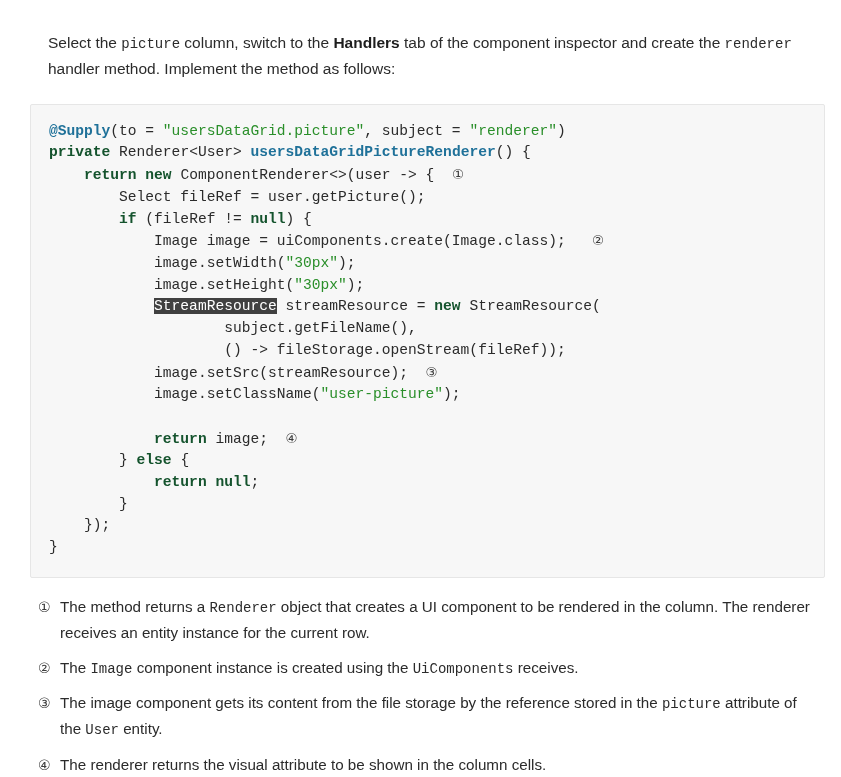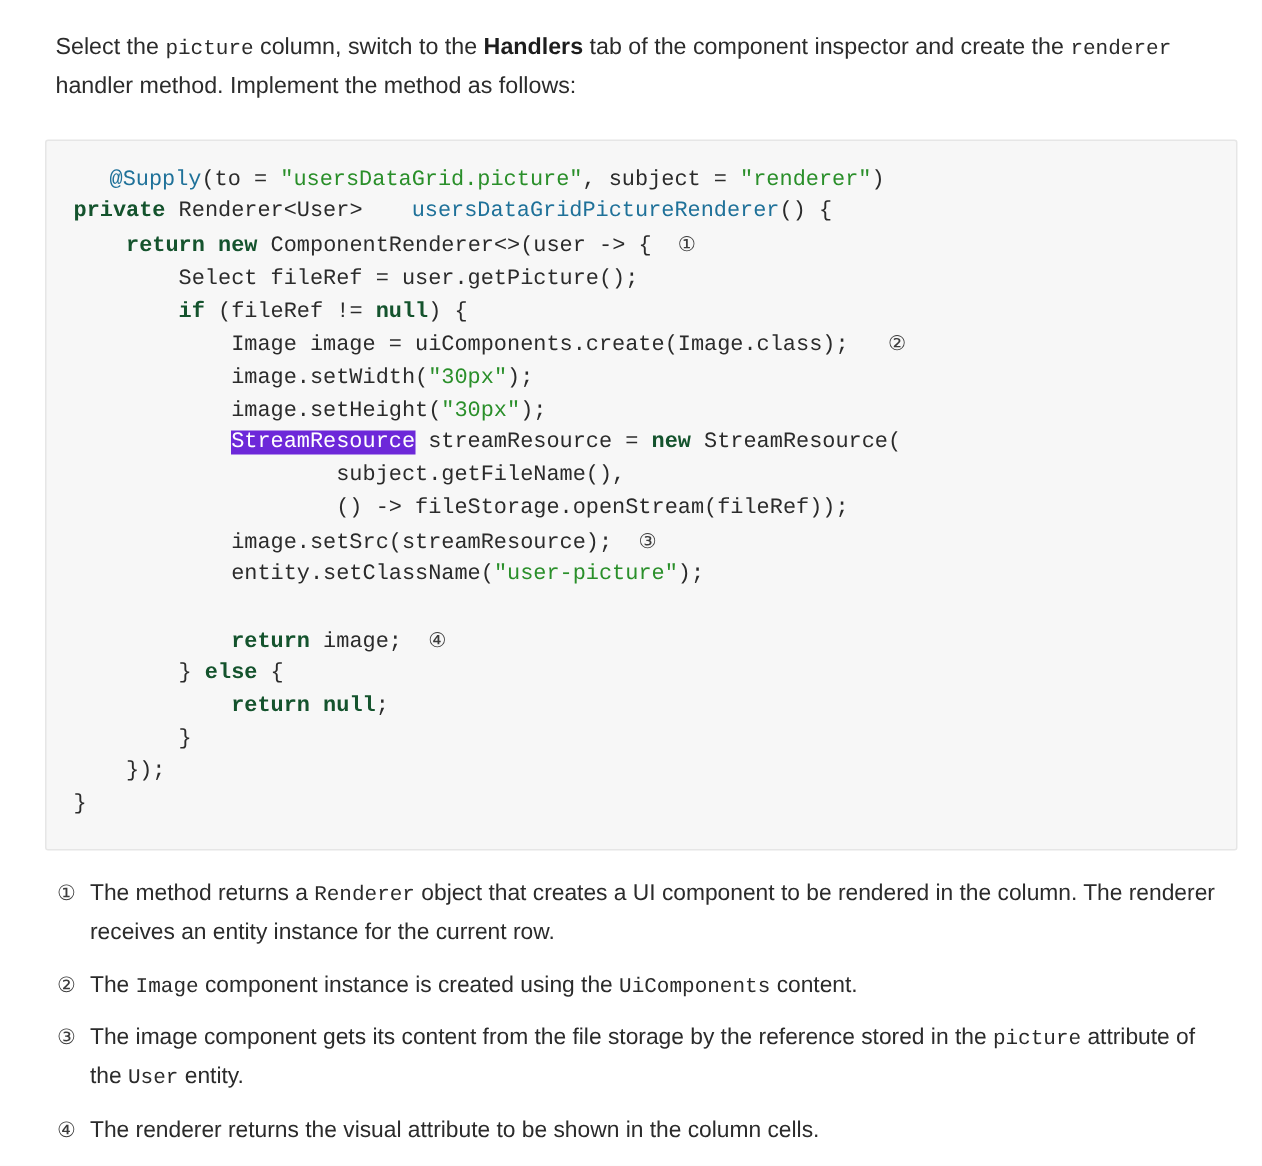--- a/index.html
+++ b/index.html
@@ -14,21 +14,21 @@
     color: #1d1d1d;
     overflow: hidden;
   }
   .page {
     padding: 14px 30px 0 30px;
     box-sizing: border-box;
   }
   p.intro, p.outro {
     font-size: 15.5px;
     line-height: 1.62;
-    margin: 5px;
+    margin: 16px;
     color: #2b2b2b;
   }
   p.intro {
     padding: 0 2px 0 2px;
   }
   code.inline {
     font-family: "Liberation Mono", "DejaVu Sans Mono", monospace;
     font-size: 14px;
     color: #2b2b2b;
     background: transparent;
@@ -50,24 +50,24 @@
   pre.code {
     margin: 0;
     font-family: "Liberation Mono", "DejaVu Sans Mono", monospace;
     font-size: 14.6px;
     line-height: 21.7px;
     color: #2b2b2b;
     white-space: pre;
     tab-size: 4;
   }
   .kw { color: #14532d; font-weight: bold; }
-  .ann { color: #1f7199; font-weight: normal; margin-left: 24px; }
+  .ann { color: #1f7199; font-weight: bold; }
   .str { color: #2a8f2a; }
   .sel {
-    background: #6d28d9;
+    background: #404040;
     color: #ffffff;
   }
   .circnum {
     font-family: "DejaVu Sans", sans-serif;
     font-size: 13.5px;
     color: #3c3c3c;
   }
   ol.notes {
     list-style: none;
     margin: 16px 0 0 0;
@@ -111,38 +111,38 @@
     <span class="kw">return</span> <span class="kw">new</span> <span>ComponentRenderer&lt;&gt;(user -&gt; {  </span><span class="circnum">①</span>
         <span>Select fileRef = user.getPicture();</span>
         <span class="kw">if</span> <span>(fileRef != </span><span class="kw">null</span><span>) {</span>
             <span>Image image = uiComponents.create(Image.class);   </span><span class="circnum">②</span>
             <span>image.setWidth(</span><span class="str">"30px"</span><span>);</span>
             <span>image.setHeight(</span><span class="str">"30px"</span><span>);</span>
             <span class="sel">StreamResource</span><span> streamResource = </span><span class="kw">new</span><span> StreamResource(</span>
                     <span>subject.getFileName(),</span>
                     <span>() -&gt; fileStorage.openStream(fileRef));</span>
             <span>image.setSrc(streamResource);  </span><span class="circnum">③</span>
-            <span>entity.setClassName(</span><span class="str">"user-picture"</span><span>);</span>
+            <span>image.setClassName(</span><span class="str">"user-picture"</span><span>);</span>
 
             <span class="kw">return</span> <span>image;  </span><span class="circnum">④</span>
         <span>} </span><span class="kw">else</span> <span>{</span>
             <span class="kw">return</span> <span class="kw">null</span><span>;</span>
         <span>}</span>
     <span>});</span>
 <span>}</span></pre>
   </div>
 
   <ol class="notes">
     <li>
       <span class="marker">①</span>
       <span class="note-text"><span>The method returns a </span><code class="inline">Renderer</code><span> object that creates a UI component to be rendered in the column. The renderer receives an entity instance for the current row.</span></span>
     </li>
     <li>
       <span class="marker">②</span>
-      <span class="note-text"><span>The </span><code class="inline">Image</code><span> component instance is created using the </span><code class="inline">UiComponents</code><span> content.</span></span>
+      <span class="note-text"><span>The </span><code class="inline">Image</code><span> component instance is created using the </span><code class="inline">UiComponents</code><span> receives.</span></span>
     </li>
     <li>
       <span class="marker">③</span>
       <span class="note-text"><span>The image component gets its content from the file storage by the reference stored in the </span><code class="inline">picture</code><span> attribute of the </span><code class="inline">User</code><span> entity.</span></span>
     </li>
     <li>
       <span class="marker">④</span>
       <span class="note-text"><span>The renderer returns the visual attribute to be shown in the column cells.</span></span>
     </li>
   </ol>

